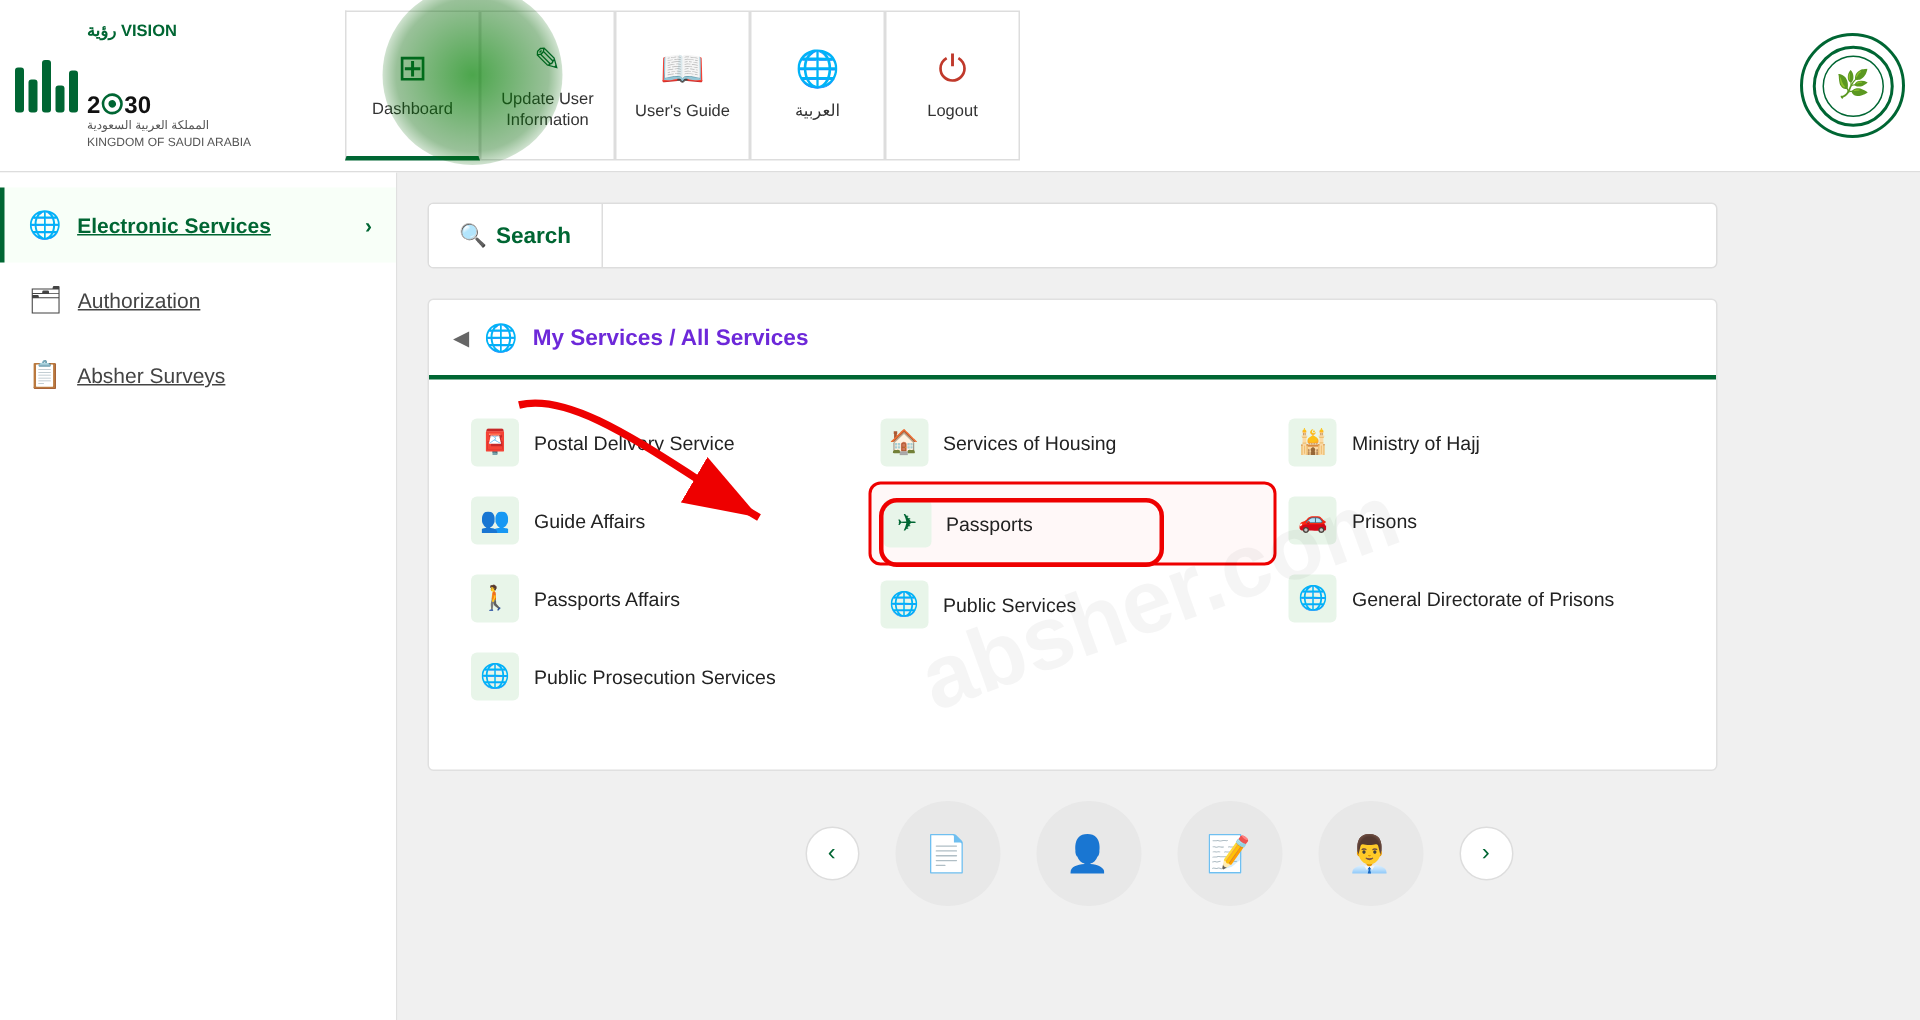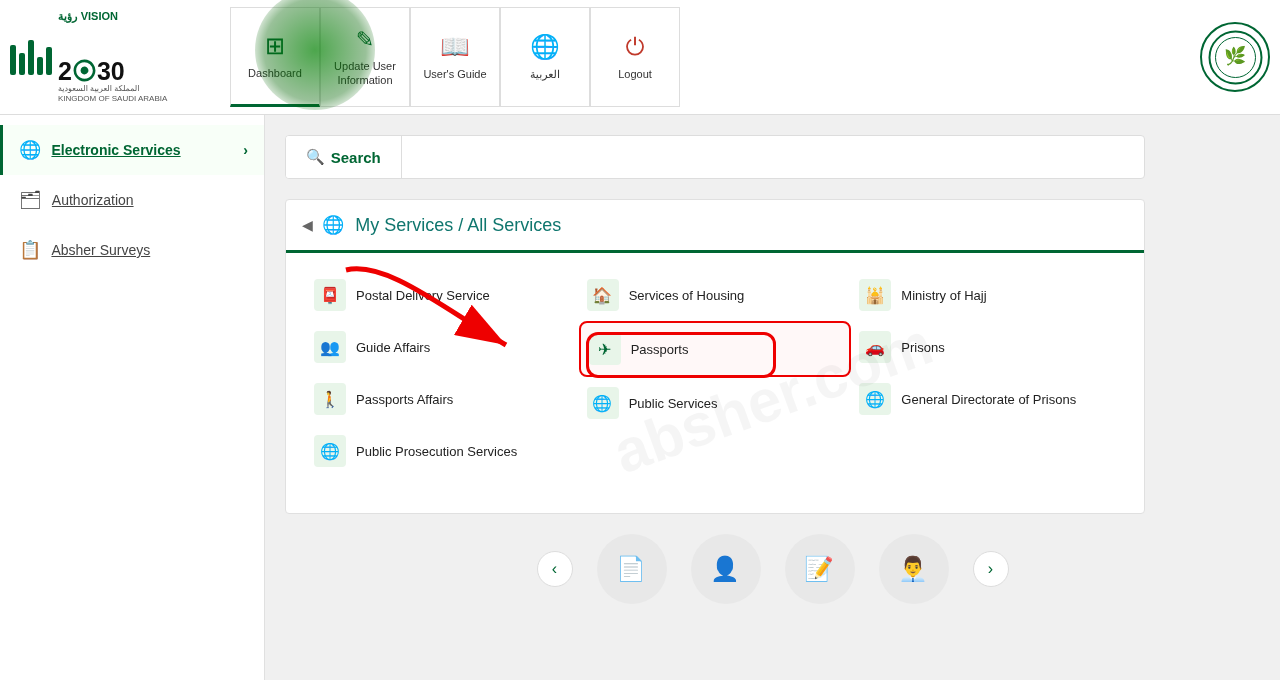--- a/index.html
+++ b/index.html
@@ -184,23 +184,23 @@
     .panel-arrow {
       color: #666;
       font-size: 14px;
       cursor: pointer;
     }
     .panel-globe {
       color: #006633;
       font-size: 18px;
     }
     .panel-title {
-      font-size: 18px;
-      font-weight: normal;
-      color: #0f766e;
+      font-size: 15px;
+      font-weight: bold;
+      color: #6d28d9;
     }
 
     
     .services-grid {
       display: grid;
       grid-template-columns: 1fr 1fr 1fr;
       padding: 16px 20px;
       gap: 4px 0;
     }
     .service-item {
@@ -279,21 +279,21 @@
   <div class="logo-area">
     <div class="logo-bars">
       <div class="logo-bar" style="width:6px;height:30px;"></div>
       <div class="logo-bar" style="width:6px;height:22px;"></div>
       <div class="logo-bar" style="width:6px;height:35px;"></div>
       <div class="logo-bar" style="width:6px;height:18px;"></div>
       <div class="logo-bar" style="width:6px;height:28px;"></div>
     </div>
     <div style="margin-left:6px;">
       <div style="font-size:11px;color:#006633;font-weight:bold;">رؤية VISION</div>
-      <div style="font-size:25px;font-weight:bold;color:#111;line-height:1;margin-top:36px;">
+      <div style="font-size:16px;font-weight:bold;color:#111;line-height:1;margin-top:36px;">
         2<span style="color:#006633;">⦿</span>30
       </div>
       <div style="font-size:8px;color:#555;line-height:1.3;max-width:110px;">
         المملكة العربية السعودية<br>KINGDOM OF SAUDI ARABIA
       </div>
     </div>
   </div>
 
   <div class="nav-buttons">
     <div class="nav-btn active">

